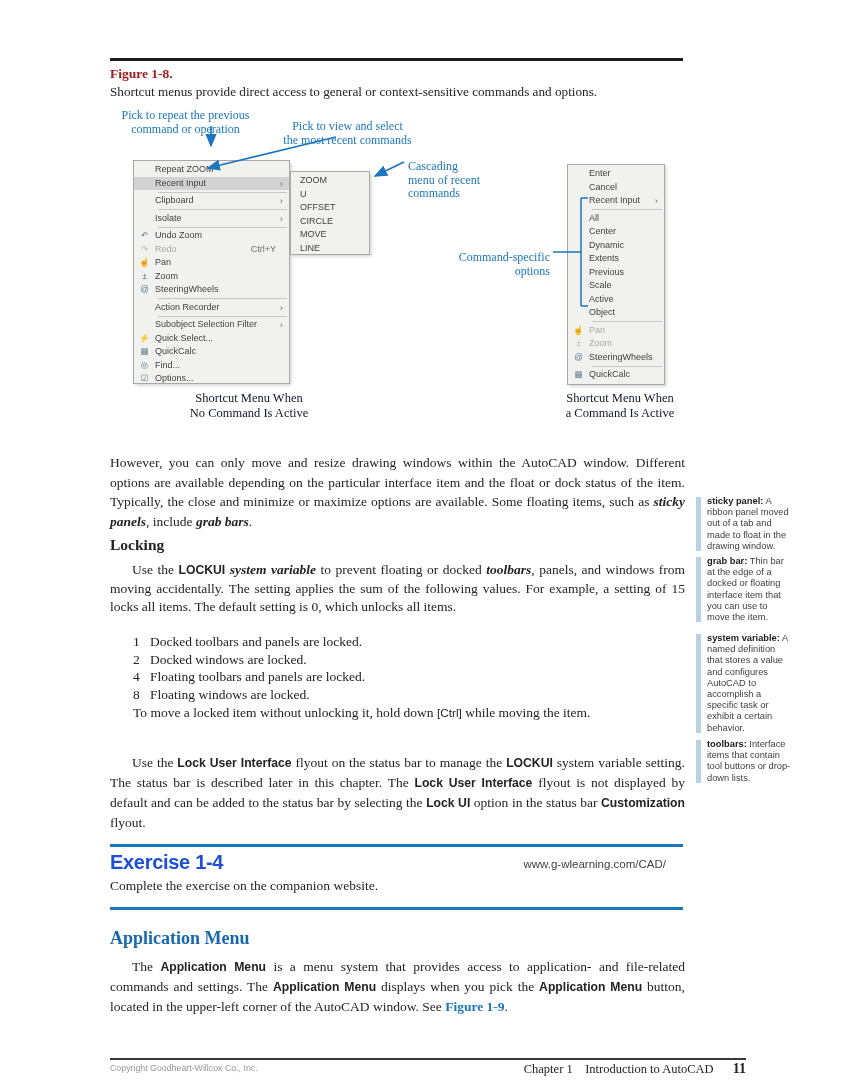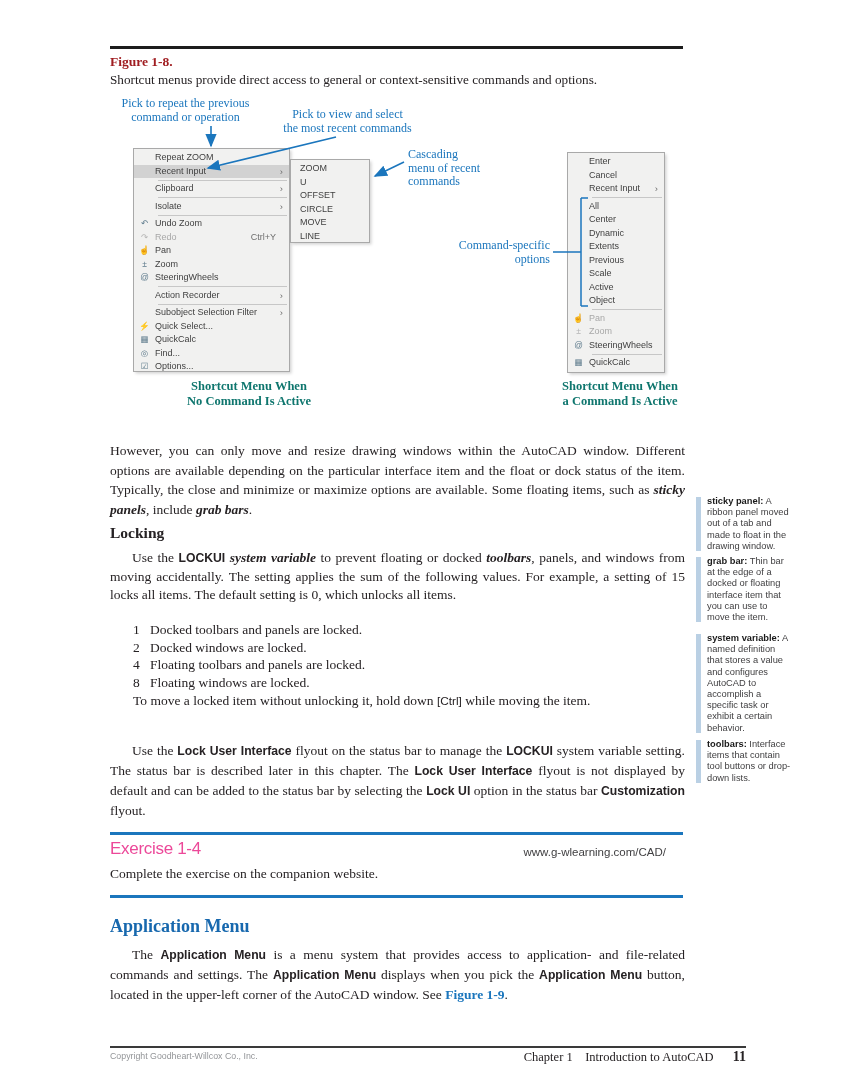--- a/index.html
+++ b/index.html
@@ -1,18 +1,18 @@
 <!DOCTYPE html>
 <html><head>
 <meta charset="utf-8">
 <style>
   html,body{margin:0;padding:0;background:#e8e8e8;}
   #page{position:relative;width:849px;height:1087px;margin:0 auto;background:#ffffff;
         font-family:"Liberation Serif",serif;color:#262224;overflow:hidden;}
-  .abs{position:absolute;}
+  .abs{position:absolute;margin-top:12px;}
 
   
   .rule-black{background:#1c1c1c;height:2.5px;}
   .rule-blue{background:#1b76bd;height:2.5px;}
   .rule-thin{background:#3a3a3a;height:1.5px;}
 
   
   .fig-label{font-weight:bold;font-size:13.5px;color:#a01d21;}
   .fig-caption{font-size:13.2px;}
 
@@ -29,41 +29,41 @@
   .menu-row.dis{color:#a8a8a8;}
   .menu-row.dis .mi{color:#b5b5b5;}
   .mi{width:21px;flex:0 0 21px;text-align:center;font-size:8.5px;color:#5e7b8c;}
   .ml{flex:0 1 auto;}
   .msc{margin-left:auto;padding-right:13px;color:#6e6e6e;}
   .mar{margin-left:auto;padding-right:6px;color:#6a6a6a;font-size:9.5px;}
   .menu-sep{border-top:1px solid #c7c7c7;margin:1.5px 2px 1.5px 24px;height:0;}
   .submenu .mi{flex:0 0 9px;width:9px;}
 
   
-  .menu-caption{color:#0f766e;font-weight:bold;font-size:12.5px;line-height:14.5px;text-align:center;}
+  .menu-caption{color:#0f172a;font-weight:normal;font-size:12.5px;line-height:14.5px;text-align:center;}
 
   
   .body-text{font-size:13.5px;line-height:19.5px;text-align:justify;}
   .indent{text-indent:22px;}
   .run-b{font-family:"Liberation Sans",sans-serif;font-weight:bold;font-size:12.2px;}
   .run-bi{font-weight:bold;font-style:italic;}
   .run-kbd{font-family:"Liberation Sans",sans-serif;font-size:11.8px;}
   .run-fig{color:#1b76bd;font-weight:bold;}
   .h-locking{font-size:15.5px;font-weight:bold;}
   .numrow{display:flex;font-size:13.5px;line-height:17.5px;}
   .num{width:17px;flex:0 0 17px;}
 
   
   .def{font-family:"Liberation Sans",sans-serif;font-size:9.3px;line-height:11.2px;color:#414042;
        padding-left:11px;position:absolute;width:85px;}
   .def::before{content:"";position:absolute;left:0;top:1px;bottom:1px;width:5px;background:#bad0e4;}
   .def b{color:#1a1a1a;}
 
   
-  .ex-title{font-family:"Liberation Sans",sans-serif;font-weight:normal;font-size:17px;color:#ec4899;letter-spacing:-.3px;}
+  .ex-title{font-family:"Liberation Sans",sans-serif;font-weight:bold;font-size:20px;color:#1d4ed8;letter-spacing:-.3px;}
   .ex-url{font-family:"Liberation Sans",sans-serif;font-size:11.5px;color:#414042;text-align:right;}
   .ex-text{font-size:13.5px;}
 
   
   .appmenu-h{font-size:18px;font-weight:bold;color:#1768ae;}
 
   
   .foot-copy{font-family:"Liberation Sans",sans-serif;font-size:8.8px;color:#939598;}
   .foot-right{font-size:12.5px;text-align:right;}
   .foot-chap{}

